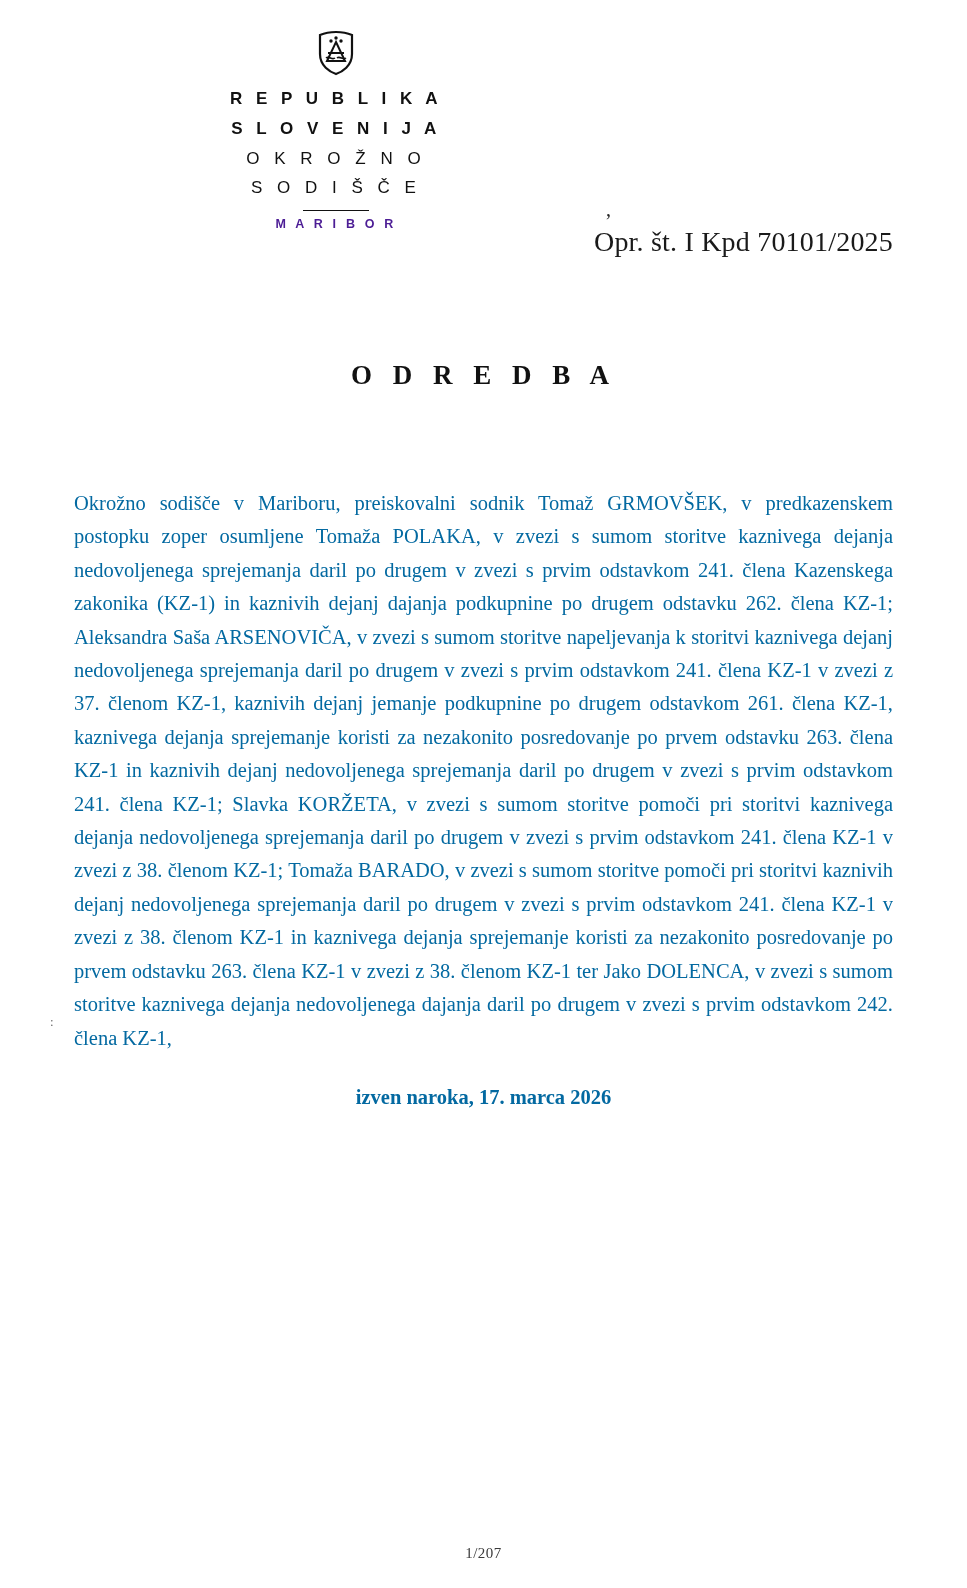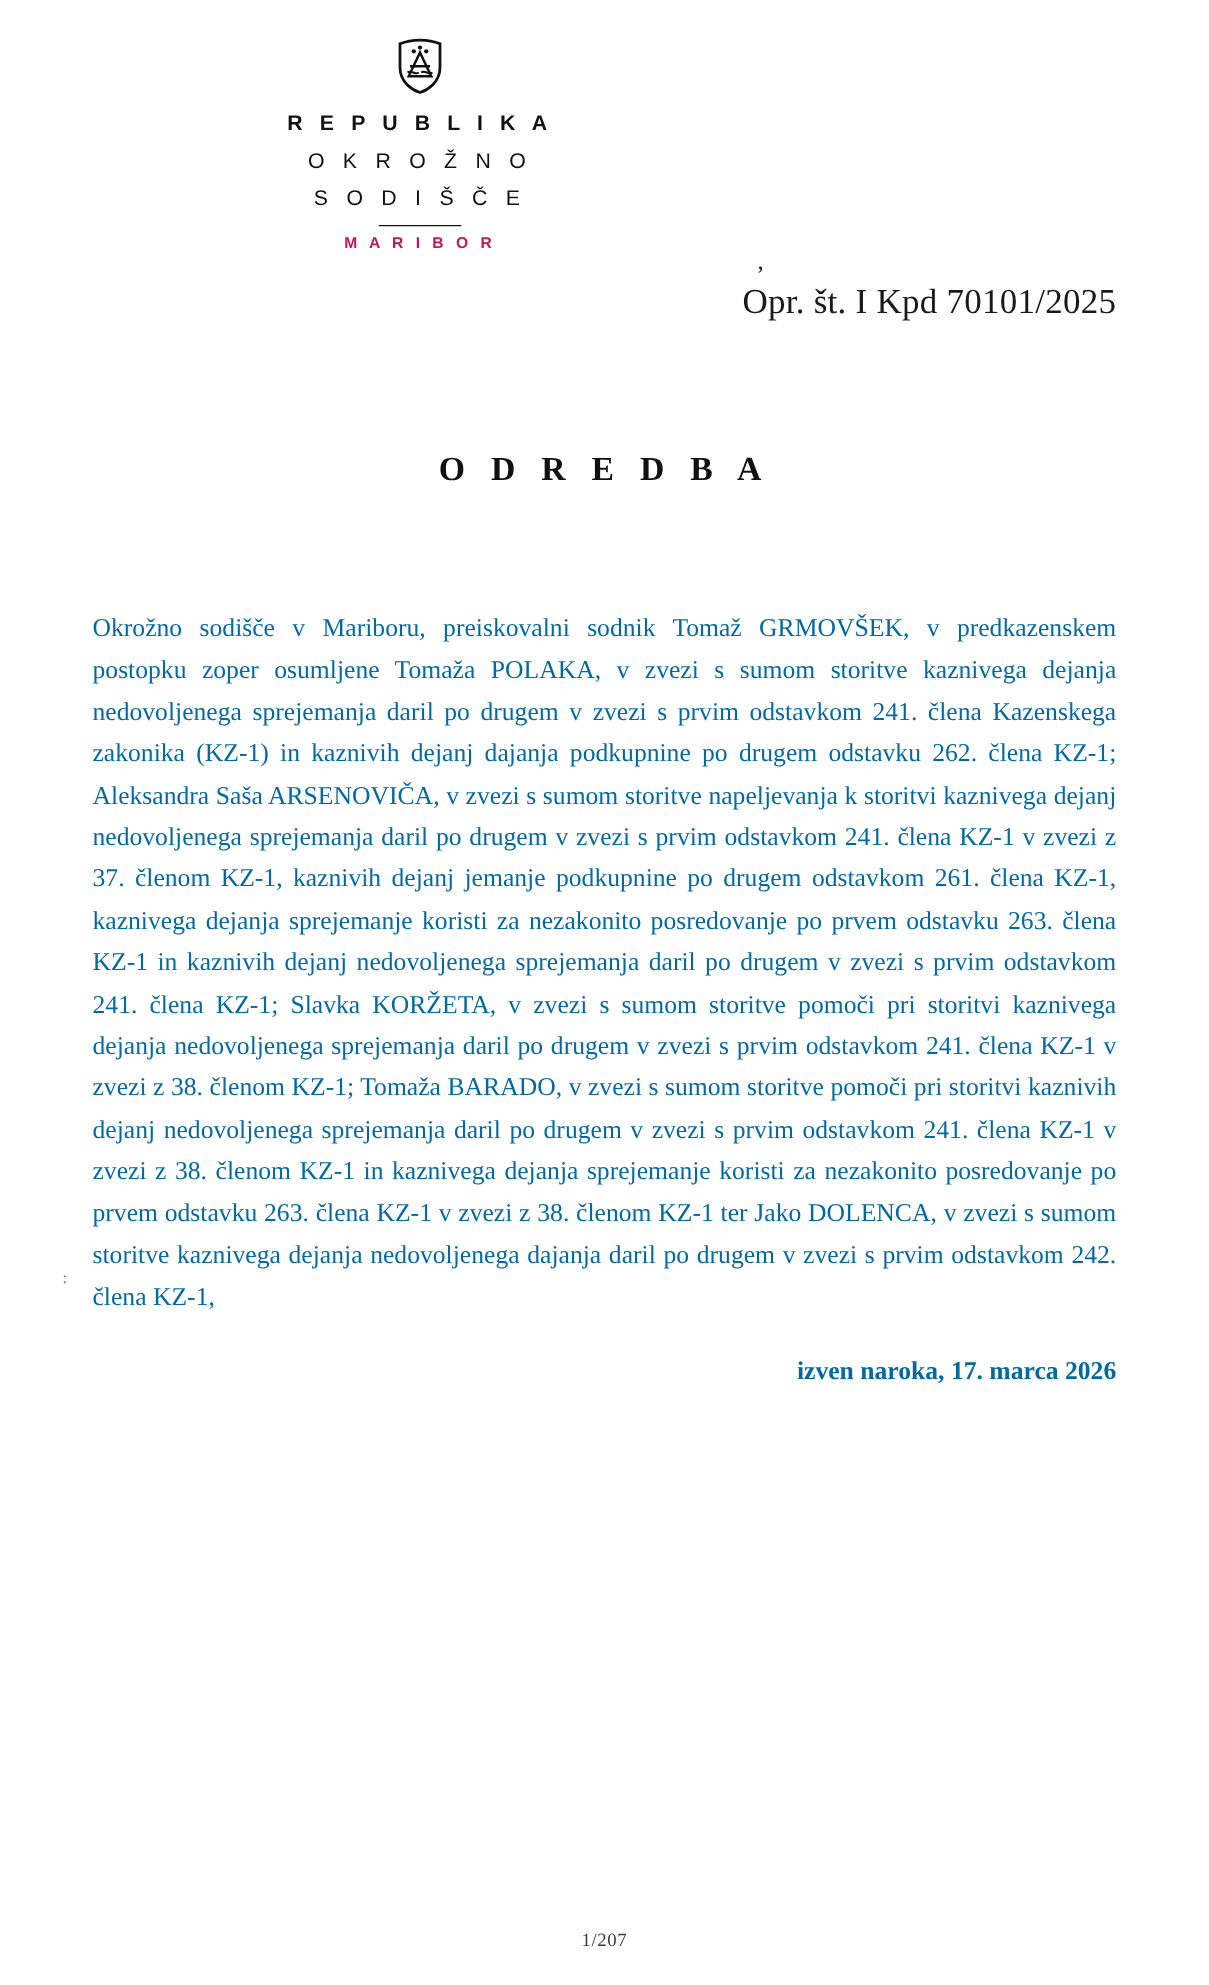--- a/index.html
+++ b/index.html
@@ -60,21 +60,21 @@
   .rule {
     width: 66px;
     border-top: 1.6px solid #111;
     margin: 7px 0 6px 0;
   }
   .city-line {
     font-family: "Liberation Sans", sans-serif;
     font-weight: bold;
     font-size: 12.5px;
     letter-spacing: 3.2px;
-    color: #be185d;
+    color: #4c1d95;
   }
   .ref-column {
     flex: 1;
     padding-top: 196px;
     padding-left: 14px;
     position: relative;
   }
   .ref-comma {
     position: absolute;
     top: 168px;
@@ -108,21 +108,21 @@
     text-justify: inter-word;
     color: #0369a1;
   }
   .para {
     margin: 0 0 26px 0;
     text-align: justify;
   }
   .para:last-child { margin-bottom: 0; }
   .para.bold {
     font-weight: bold;
-    text-align: right;
+    text-align: center;
   }
   .para.left { text-align: left; }
 
   
   .margin-marks {
     position: absolute;
     left: 50px;
     top: 1015px;
     font-size: 13px;
     line-height: 1.1;
@@ -156,20 +156,21 @@
           <path d="M12 23 L28 23" stroke="#111111" stroke-width="2"></path>
           <path d="M10 28 C13 25.5 16 30.5 19 28" stroke="#111111" stroke-width="1.6" fill="none"></path>
           <path d="M21 28 C24 25.5 27 30.5 30 28" stroke="#111111" stroke-width="1.6" fill="none"></path>
           <circle cx="20" cy="8" r="1.7" fill="#111111"></circle>
           <circle cx="15" cy="11" r="1.7" fill="#111111"></circle>
           <circle cx="25" cy="11" r="1.7" fill="#111111"></circle>
         </svg>
       </span>
 
       <div class="court-line">R E P U B L I K A</div>
+      <div class="court-line">S L O V E N I J A</div>
       <div class="court-line thin">O K R O Ž N O</div>
       <div class="court-line thin">S O D I Š Č E</div>
       <div class="rule"></div>
       <div class="city-line">M A R I B O R</div>
     </div>
 
     <div class="ref-column">
       <span class="ref-comma">,</span>
       <div class="ref-no">Opr. št. I Kpd 70101/2025</div>
     </div>

